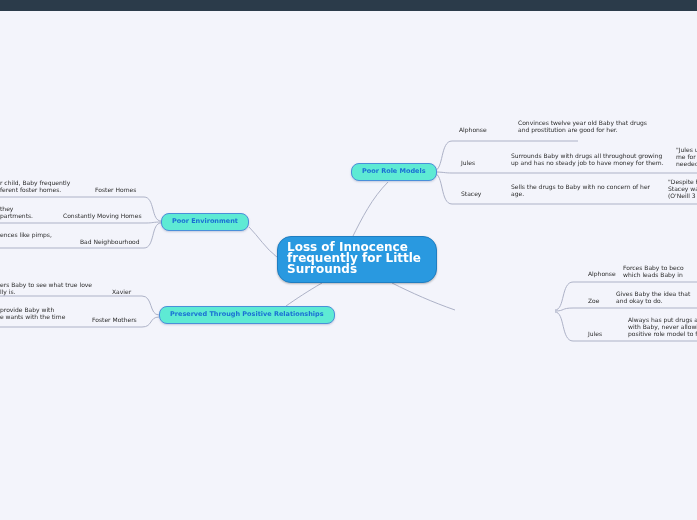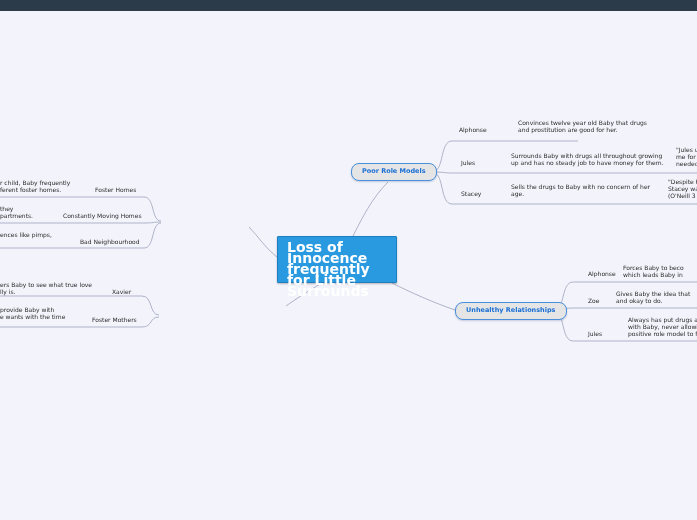--- a/index.html
+++ b/index.html
@@ -1,23 +1,23 @@
 <!DOCTYPE html>
 <html><head>
 <meta charset="utf-8">
 <style>
   html,body{margin:0;padding:0;}
   body{font-family:"DejaVu Sans","Liberation Sans",sans-serif;}
   .canvas{position:relative;width:697px;height:520px;background:#f3f4fb;overflow:hidden;}
   .topbar{position:absolute;left:0;top:0;width:697px;height:11px;background:#2b3b4a;}
   svg.links{position:absolute;left:0;top:0;}
-  .root-node{position:absolute;left:277px;top:236px;width:120px;height:47px;box-sizing:border-box;
-    background:#2999e0;border:1px solid #1f7ec2;border-radius:1px;padding:5px 9px;
-    color:#fff;font-weight:bold;font-size:14px;line-height:11px;box-shadow:0 1px 2px rgba(0,0,0,.25);cursor:pointer;}
-  .branch{position:absolute;box-sizing:border-box;background:#e5e5e5;border:1.5px solid #4a8fd9;border-radius:8px;
+  .root-node{position:absolute;left:277px;top:236px;width:160px;height:47px;box-sizing:border-box;
+    background:#2999e0;border:1px solid #1f7ec2;border-radius:14px;padding:5px 9px;
+    color:#fff;font-weight:bold;font-size:12px;line-height:11px;box-shadow:0 1px 2px rgba(0,0,0,.25);cursor:pointer;}
+  .branch{position:absolute;box-sizing:border-box;background:#5eead4;border:1.5px solid #4a8fd9;border-radius:8px;
     padding:3px 10px 4px 10px;color:#1a6fd4;font-weight:bold;font-size:6.5px;line-height:9px;white-space:nowrap;
     box-shadow:0 1px 2px rgba(60,80,140,.25);cursor:pointer;}
   .txt{position:absolute;font-size:6px;line-height:7px;color:#2b2b2b;white-space:nowrap;cursor:default;}
   .lbl{position:absolute;font-size:6px;line-height:7px;color:#2b2b2b;white-space:nowrap;cursor:pointer;}
 </style>
 </head>
 <body>
 
 <div class="canvas">
   <div class="topbar"></div>
@@ -49,21 +49,22 @@
     </g>
   </svg>
 
   <div class="root-node">
     <div>Loss of Innocence</div>
     <div>frequently for Little</div>
     <div>Surrounds</div>
   </div>
 
   <div class="branch" style="left:351px;top:163px;">Poor Role Models</div>
-  <div class="branch" style="left:455px;top:302px;">Unhealthy Relationships</div>
+  <div class="branch" style="left:161px;top:213px;">Poor Environment</div>
+  <div class="branch" style="left:159px;top:306px;">Preserved Through Positive Relationships</div>
 
   <div class="lbl" style="left:459px;top:126px;">Alphonse</div>
   <div class="txt" style="left:518px;top:119px;">
     <div>Convinces twelve year old Baby that drugs</div>
     <div>and prostitution are good for her.</div>
   </div>
 
   <div class="lbl" style="left:461px;top:159px;">Jules</div>
   <div class="txt" style="left:511px;top:152px;">
     <div>Surrounds Baby with drugs all throughout growing</div>

